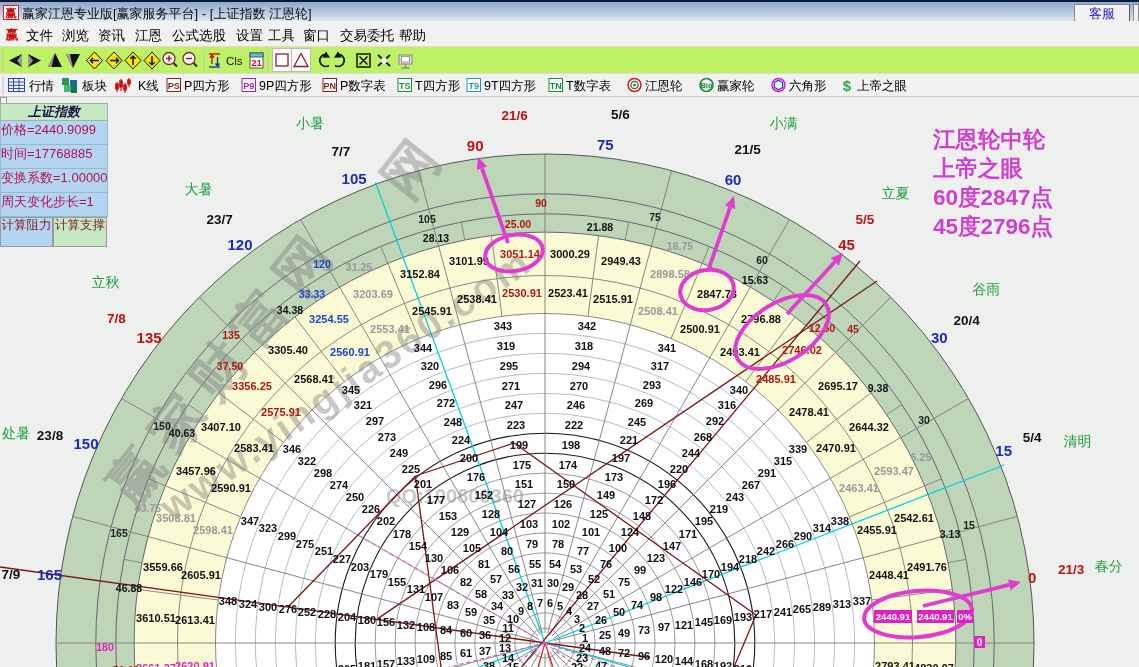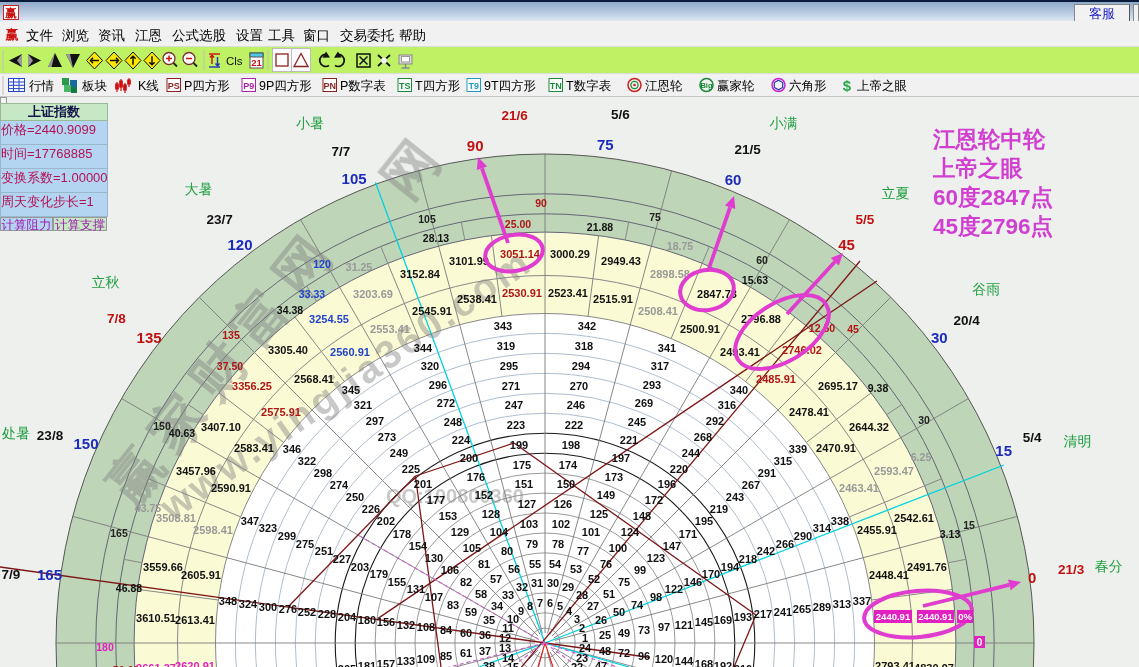--- a/index.html
+++ b/index.html
@@ -12,33 +12,34 @@
 #kefu2 { position:absolute; right:0px; top:2px; width:6px; height:19px; background:#f2f2f2; border:1px solid #888; }
 #menubar { position:absolute; left:0; top:21px; width:1139px; height:26px; background:#f1f1f1;
   border-bottom:1px solid #dcdcdc; font-size:13.5px; color:#000; }
 #menubar span { position:absolute; top:6px; }
 #tb1 { position:absolute; left:0; top:47px; width:1139px; height:27px; background:#bef264; border-bottom:1px solid #dcdcdc; }
 #tb2 { position:absolute; left:0; top:74px; width:1139px; height:23px; background:#f1f1f1; border-bottom:1px solid #c8c8c8; font-size:12.5px; color:#000; }
 #tb2 span { position:absolute; top:4px; }
 #chart { position:absolute; left:0; top:97px; width:1139px; height:570px; background:#eef0ee; }
 #panel { position:absolute; left:0; top:6px; width:108px; font-size:13.5px; }
 #panel .hd { height:18px; background:#c6e8c4; border:1px solid #9ab89a; color:#15154a; font-weight:bold;
-   text-align:center; font-size:13px; line-height:16px; }
+   text-align:center; font-size:13px; line-height:16px;font-style:italic; }
 #panel .rw { height:24px; background:#b3d5f2; border:1px solid #9ab8cc; border-top:none; color:#b21255;
    font-size:13px; line-height:17px; white-space:nowrap; overflow:hidden; }
-#panel .bt { height:14px; display:inline-block; font-size:12.5px; line-height:15px; color:#a21caf;
+#panel .bt { height:30px; display:inline-block; font-size:12.5px; line-height:15px; color:#7f1d1d;
    border:1px solid #999; white-space:nowrap; text-align:center; }
 svg text { font-family:"Liberation Sans",sans-serif; }
 </style></head>
 <body>
 <div id="titlebar">
  <svg width="16" height="15" style="position:absolute;left:3px;top:3px">
       <rect x="0.5" y="0.5" width="15" height="14" fill="#fbfbfb" stroke="#cc2222"></rect>
       <text x="8" y="12" font-size="11.5" font-weight="bold" fill="#cc1111" text-anchor="middle">赢</text>
     </svg>
+ <span class="ttxt">赢家江恩专业版[赢家服务平台] - [上证指数 江恩轮]</span>
  <div id="kefu">客服</div>
     <div id="kefu2"></div>
 </div>
 <div id="menubar">
  <svg width="16" height="16" style="position:absolute;left:4px;top:5px">
       <text x="8" y="13" font-size="13" font-weight="bold" fill="#cc1111" text-anchor="middle">赢</text>
     </svg>
  <span style="left:26px">文件</span>
     <span style="left:62px">浏览</span>
     <span style="left:98px">资讯</span>

